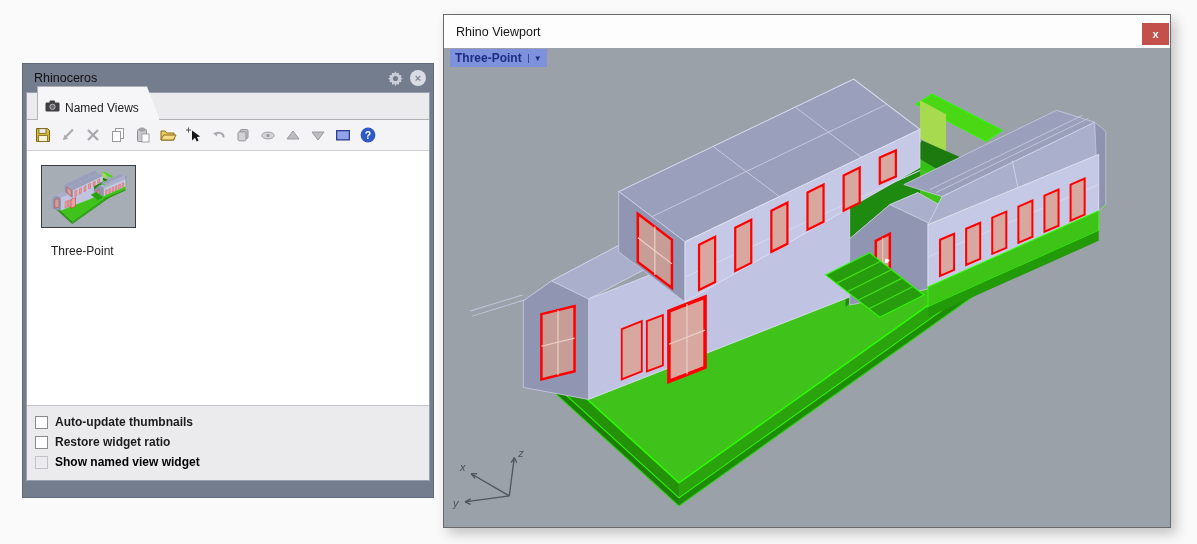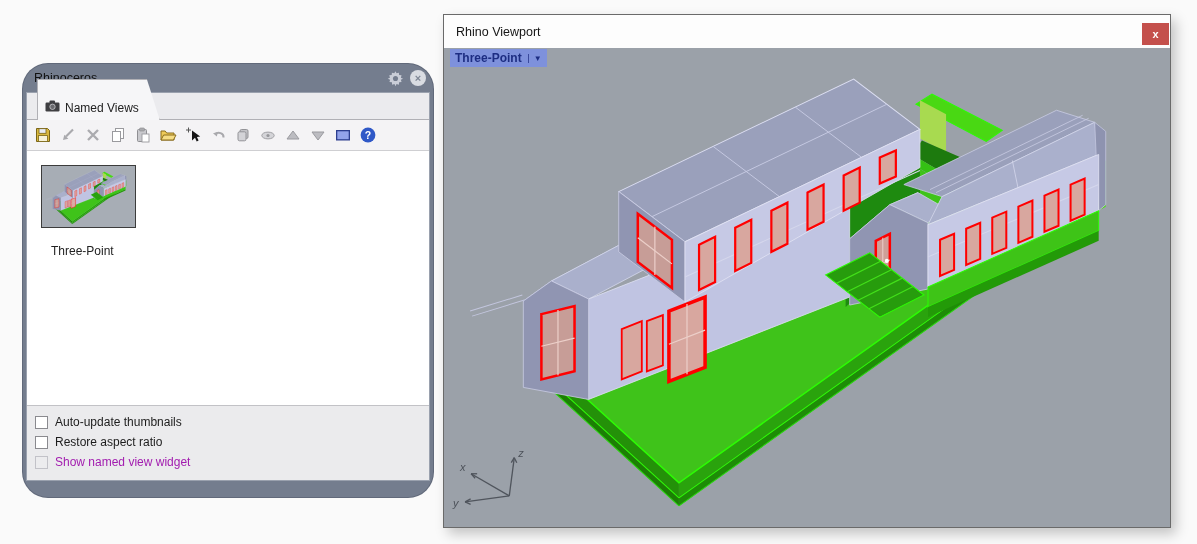--- a/index.html
+++ b/index.html
@@ -7,53 +7,52 @@
     width:1197px;height:544px;position:relative;overflow:hidden;
     background:#fafafa;
     font-family:"Liberation Sans", sans-serif;
     font-size:12px;color:#1b1b1b;
   }
   
   .panel{
     position:absolute;left:23px;top:64px;width:410px;height:433px;
     background:#747d8e;box-sizing:border-box;padding:0 3px 8px 3px;
     box-shadow:0 0 0 1px #61697a;
-    border-radius:25px;
   }
   .panel-header{height:28px;display:flex;align-items:center;position:relative;}
   .panel-title{padding-left:8px;font-size:12.5px;color:#111;}
   .panel-header-icons{position:absolute;right:4px;top:0;height:28px;display:flex;align-items:center;gap:6px;}
   .gear{width:17px;height:17px;display:inline-block;}
   .panel-close{
     width:16px;height:16px;border-radius:50%;background:#d9dce2;color:#7f8795;
     font-size:11px;font-weight:bold;line-height:16px;text-align:center;display:inline-block;
   }
   .panel-body{background:#f2f1f3;height:calc(100% - 28px - 8px);box-sizing:border-box;border:1px solid #9aa1ae;display:flex;flex-direction:column;}
   .tab-strip{height:26px;background:#ebebee;border-bottom:1px solid #b0b0b5;display:flex;align-items:flex-end;}
   .tab{
     margin-left:10px;height:25px;background:#f6f6f8;border:1px solid #b0b0b5;border-bottom:none;
-    display:flex;align-items:center;gap:5px;padding:15px 20px 0 7px;position:relative;top:1px;
+    display:flex;align-items:center;gap:5px;padding:8px 20px 0 7px;position:relative;top:1px;
     clip-path:polygon(0 0, calc(100% - 13px) 0, 100% 100%, 0 100%);
     font-size:12px;color:#222;
   }
   .toolbar{height:30px;background:#f4f3f5;border-bottom:1px solid #cfcfd2;display:flex;align-items:center;padding:0 6px;gap:5px;}
   .tbtn{width:20px;height:20px;display:flex;align-items:center;justify-content:center;}
   .tbtn svg{display:block;}
   .view-list{flex:1;background:#ffffff;border-bottom:1px solid #c2c2c6;padding:14px;}
   .thumb-card{width:95px;}
   .thumb{
     width:93px;height:61px;border:1px solid #3c3c3c;background:#a7adb5;display:block;
   }
   .thumb-label{margin-top:16px;padding-left:10px;color:#222;font-size:12px;}
   .check-area{background:#ebebed;padding:6px 8px 8px 8px;}
   .cb-row{display:flex;align-items:center;gap:7px;height:20px;}
   .cb{width:13px;height:13px;background:#fff;border:1px solid #8a8a8f;box-sizing:border-box;display:inline-block;}
   .cb-row.disabled .cb{background:#ececee;border-color:#c2c2c8;}
-  .cb-row .cb-label{color:#1c1c1c;}
-  .cb-row.disabled .cb-label{color:#a21caf;}
+  .cb-row .cb-label{color:#1c1c1c;font-weight:bold;}
+  .cb-row.disabled .cb-label{color:#000000;}
   
   .vpwindow{
     position:absolute;left:443px;top:14px;width:728px;height:514px;
     background:#7dd3fc;border:1px solid #6a6a6a;box-sizing:border-box;
     box-shadow:5px 6px 12px rgba(0,0,0,.22);
   }
   .vp-titlebar{height:33px;background:#fdfdfd;position:relative;display:flex;align-items:center;}
   .vp-title{padding-left:12px;font-size:12.5px;color:#161616;}
   .win-close{
     position:absolute;right:1px;top:8px;width:27px;height:22px;background:#c4504c;
@@ -190,21 +189,21 @@
         <div class="thumb-label">Three-Point</div>
       </div>
     </div>
     <div class="check-area">
       <div class="cb-row">
         <span class="cb"></span>
         <span class="cb-label">Auto-update thumbnails</span>
       </div>
       <div class="cb-row">
         <span class="cb"></span>
-        <span class="cb-label">Restore aspect ratio</span>
+        <span class="cb-label">Restore widget ratio</span>
       </div>
       <div class="cb-row disabled">
         <span class="cb"></span>
         <span class="cb-label">Show named view widget</span>
       </div>
     </div>
   </div>
 </div>
 
 <div class="vpwindow">

